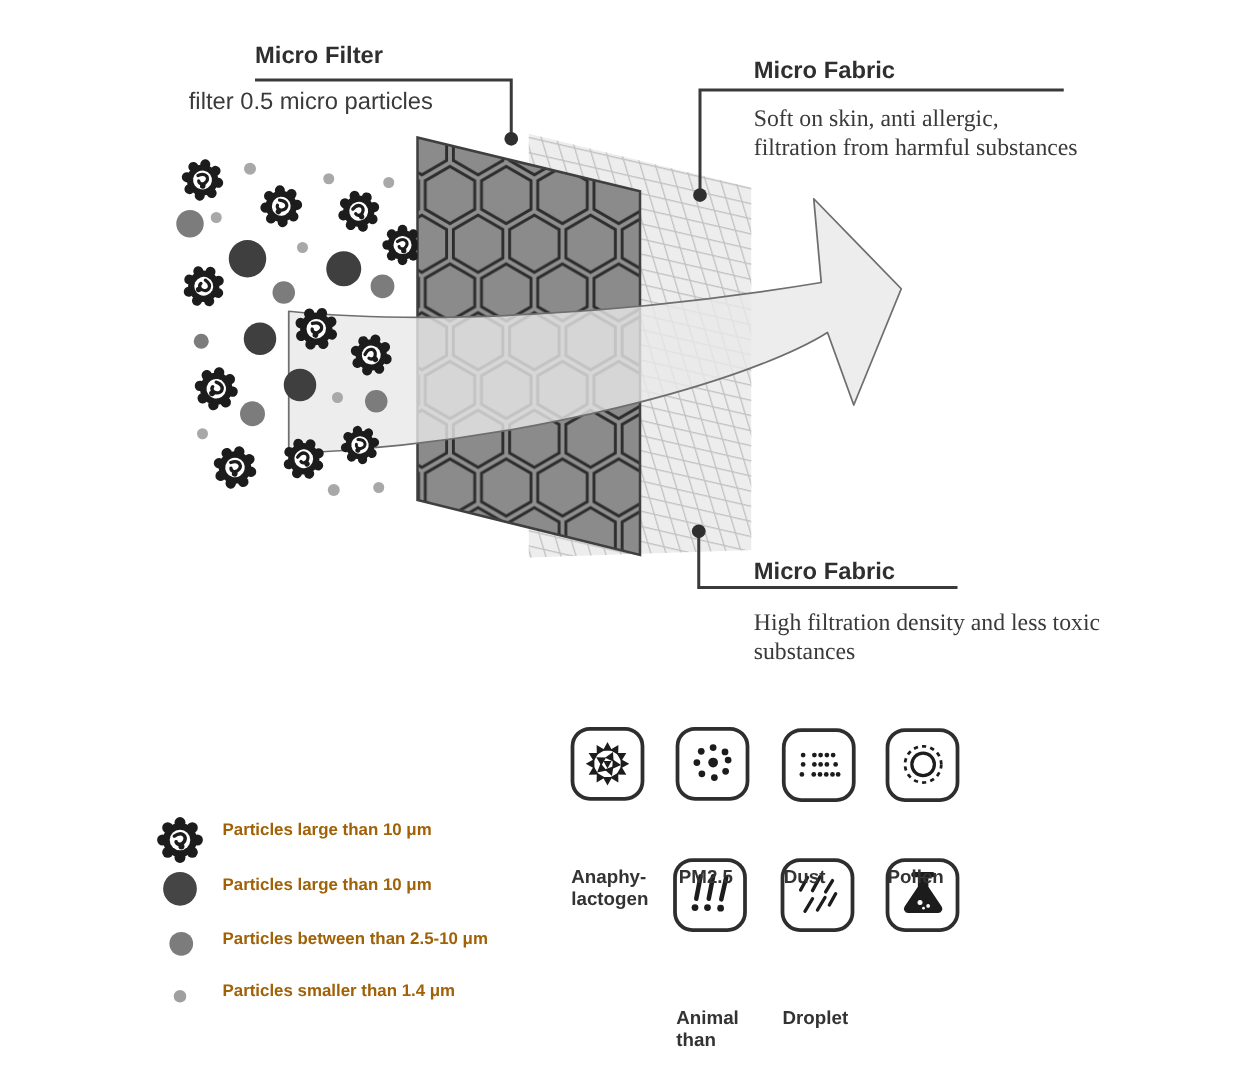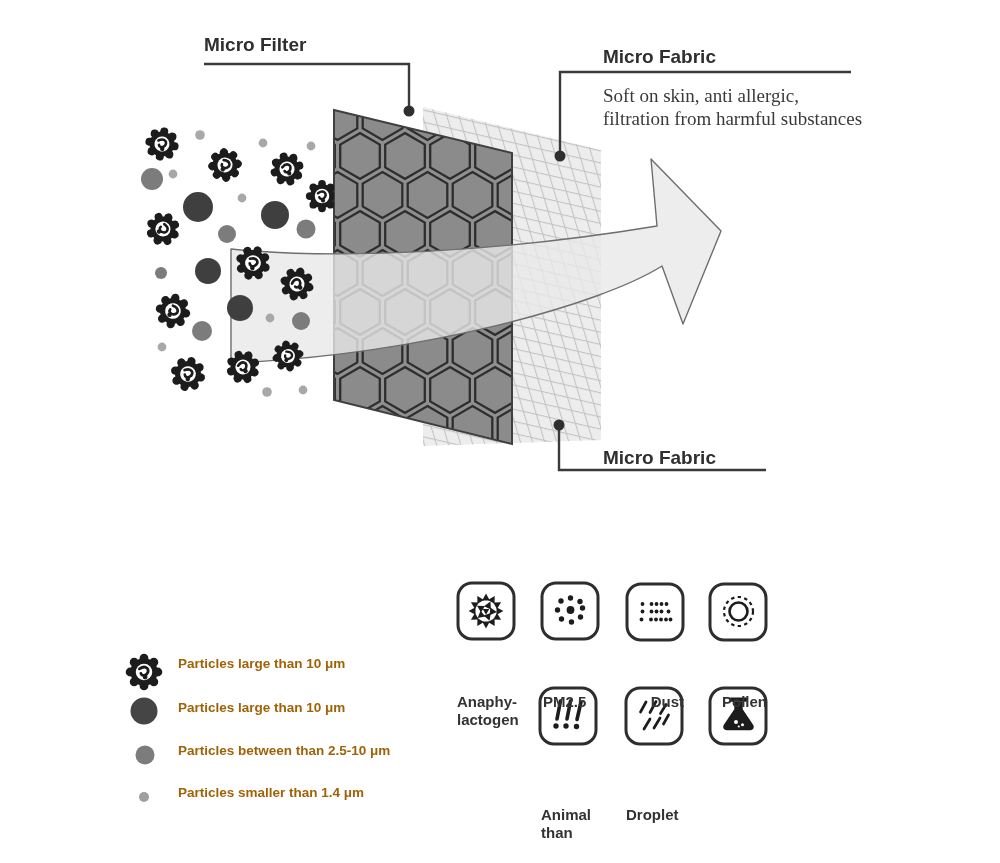--- a/index.html
+++ b/index.html
@@ -7,21 +7,21 @@
     position:relative;width:1000px;height:863px;background:#ffffff;
     font-family:"Liberation Sans",sans-serif;color:#333;overflow:hidden;border-radius:17px;
   }
   .canvas svg.art{position:absolute;left:0;top:0;}
   .txt{position:absolute;white-space:nowrap;}
   .title{font-size:19px;font-weight:bold;color:#2f2f2f;}
   .body{font-size:19px;line-height:23px;color:#3a3a3a;white-space:normal;font-family:Liberation Serif, serif;}
   .sub{font-size:19px;color:#3a3a3a;}
   .legend-label{position:absolute;font-size:13.5px;font-weight:bold;color:#a16207;white-space:nowrap;}
   .haz-label{position:absolute;font-size:15px;font-weight:bold;line-height:18px;color:#333;white-space:normal;margin-top:47px;}
-  .haz-center{text-align:right;}
+  .haz-center{text-align:left;}
 </style>
 </head>
 <body>
 
 <div class="canvas">
 
   <svg class="art" width="1000" height="863" viewBox="0 0 1000 863">
     <defs>
       <pattern id="hexpat" patternUnits="userSpaceOnUse" width="45" height="78">
         <rect width="45" height="78" fill="#8f8f8f"></rect>
@@ -223,25 +223,27 @@
         <rect x="-9.5" y="-18" width="19" height="4.2" rx="2.1" fill="#1c1c1c"></rect>
         <path d="M-4.2,-13.8 L-4.2,-6.2 L-14.8,9.6 A3.4,3.4 0 0 0 -12,14.8 L12,14.8 A3.4,3.4 0 0 0 14.8,9.6 L4.2,-6.2 L4.2,-13.8 Z" fill="#1c1c1c"></path>
         <circle cx="-2.5" cy="6.5" r="2" fill="#ffffff"></circle>
         <circle cx="4" cy="9.2" r="1.5" fill="#ffffff"></circle>
         <circle cx="0.3" cy="11" r="1.1" fill="#ffffff"></circle>
       </g>
     </g>
   </svg>
 
   <div class="txt title" style="left:204px;top:34px">Micro Filter</div>
+  <div class="txt sub" style="left:151px;top:71px">filter 0.5 micro particles</div>
 
   <div class="txt title" style="left:603px;top:46px">Micro Fabric</div>
   <div class="txt body" style="left:603px;top:84px;width:265px">Soft on skin, anti allergic, filtration from harmful substances</div>
 
   <div class="txt title" style="left:603px;top:447px">Micro Fabric</div>
+  <div class="txt body" style="left:603px;top:487px;width:312px">High filtration density and less toxic substances</div>
 
   <div class="legend-label" style="left:178px;top:656px">Particles large than 10 μm</div>
   <div class="legend-label" style="left:178px;top:700px">Particles large than 10 μm</div>
   <div class="legend-label" style="left:178px;top:743px">Particles between than 2.5-10 μm</div>
   <div class="legend-label" style="left:178px;top:785px">Particles smaller than 1.4 μm</div>
 
   <div class="haz-label" style="left:457px;top:646px;width:72px">Anaphy-lactogen</div>
   <div class="haz-label" style="left:543px;top:646px;width:60px">PM2.5</div>
   <div class="haz-label haz-center" style="left:627px;top:646px;width:57px">Dust</div>
   <div class="haz-label haz-center" style="left:710px;top:646px;width:57px">Pollen</div>

